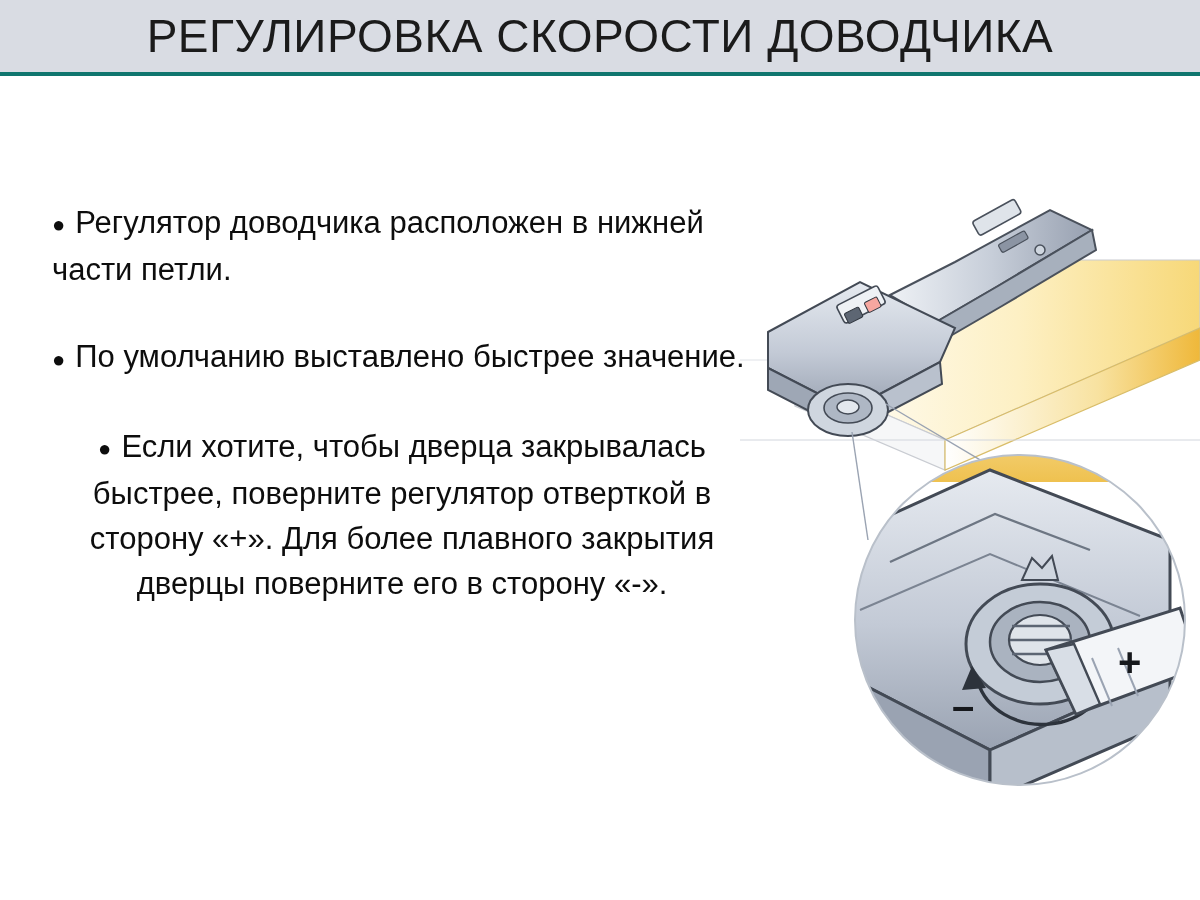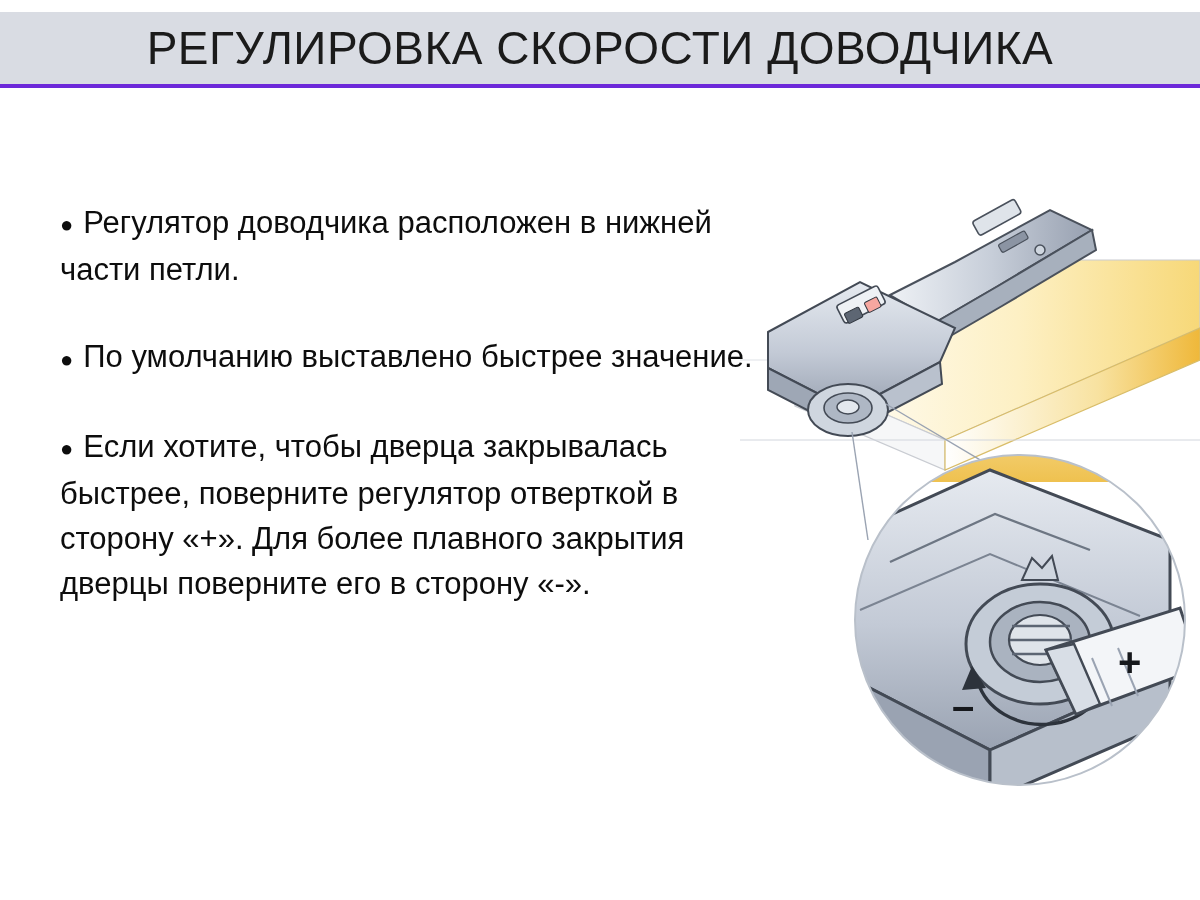--- a/index.html
+++ b/index.html
@@ -17,25 +17,25 @@
 
   
   .slide {
     position: absolute;
     inset: 0;
     background: #ffffff;
   }
   .header {
     position: absolute;
     left: 0;
-    top: 12px;
+    top: 0;
     width: 1200px;
     height: 76px;
     background: #d9dce3;
-    border-bottom: 4px solid #6d28d9;
+    border-bottom: 4px solid #0f766e;
     box-sizing: border-box;
   }
   .header-title {
     position: absolute;
     left: 0;
     top: 6px;
     width: 1200px;
     text-align: center;
     font-size: 46px;
     line-height: 60px;
@@ -44,35 +44,34 @@
     font-family: "Liberation Sans", sans-serif;
     white-space: nowrap;
   }
 
   
   .content {
     position: absolute;
     left: 52px;
     top: 200px;
     width: 700px;
-    margin-left: 8px;
   }
   .bullet-block {
     font-size: 31px;
     line-height: 45px;
     color: #0d0d0d;
     margin-bottom: 42px;
     font-family: "Liberation Sans", sans-serif;
   }
   .bullet-block .dot {
     font-size: 22px;
     vertical-align: middle;
     margin-right: 10px;
   }
-  .bullet-block:last-child { margin-bottom: 0; }
+  .bullet-block:last-child { margin-bottom: 0; text-align: center; }
 
   
   .illustration {
     position: absolute;
     left: 740px;
     top: 110px;
     width: 460px;
     height: 720px;
   }
   .illustration svg {

